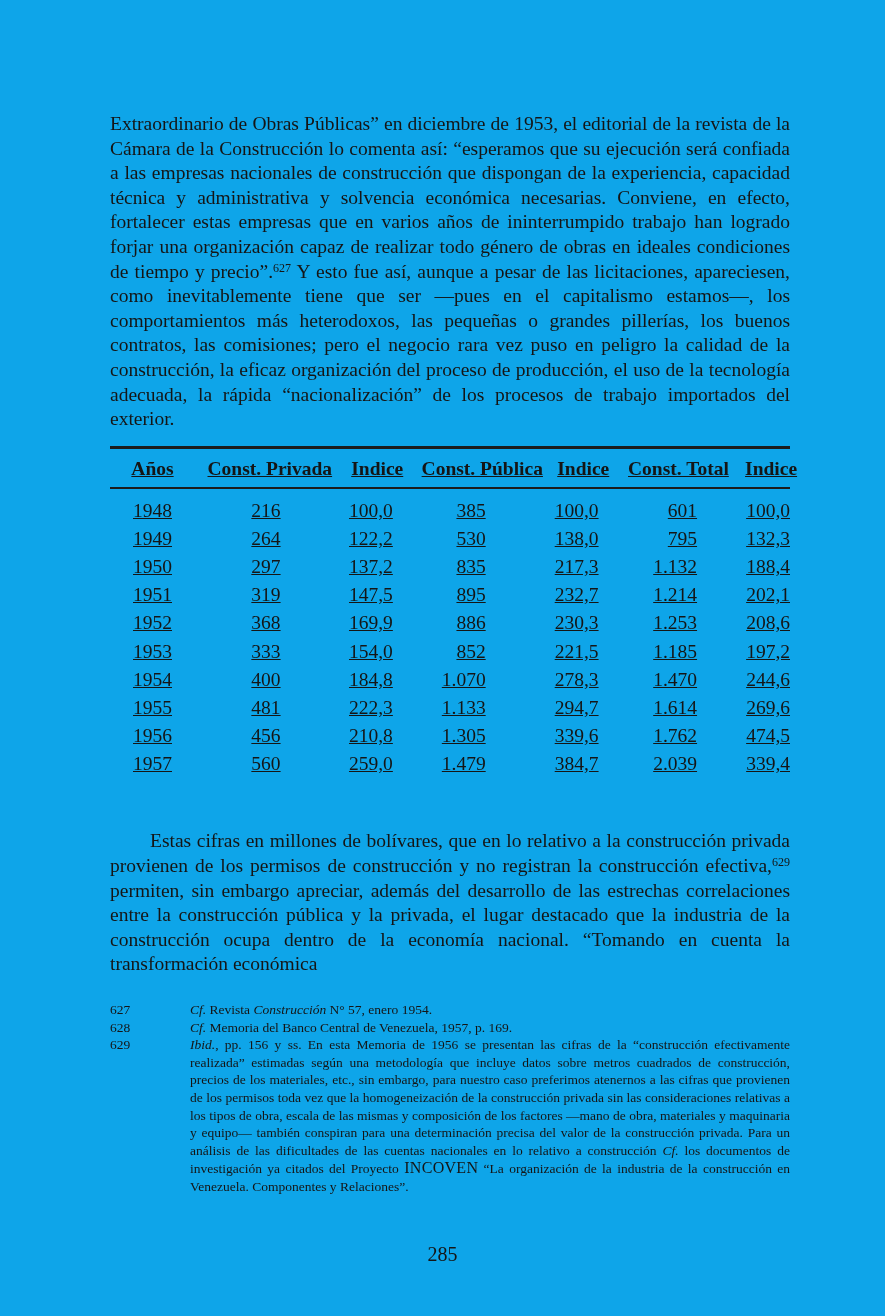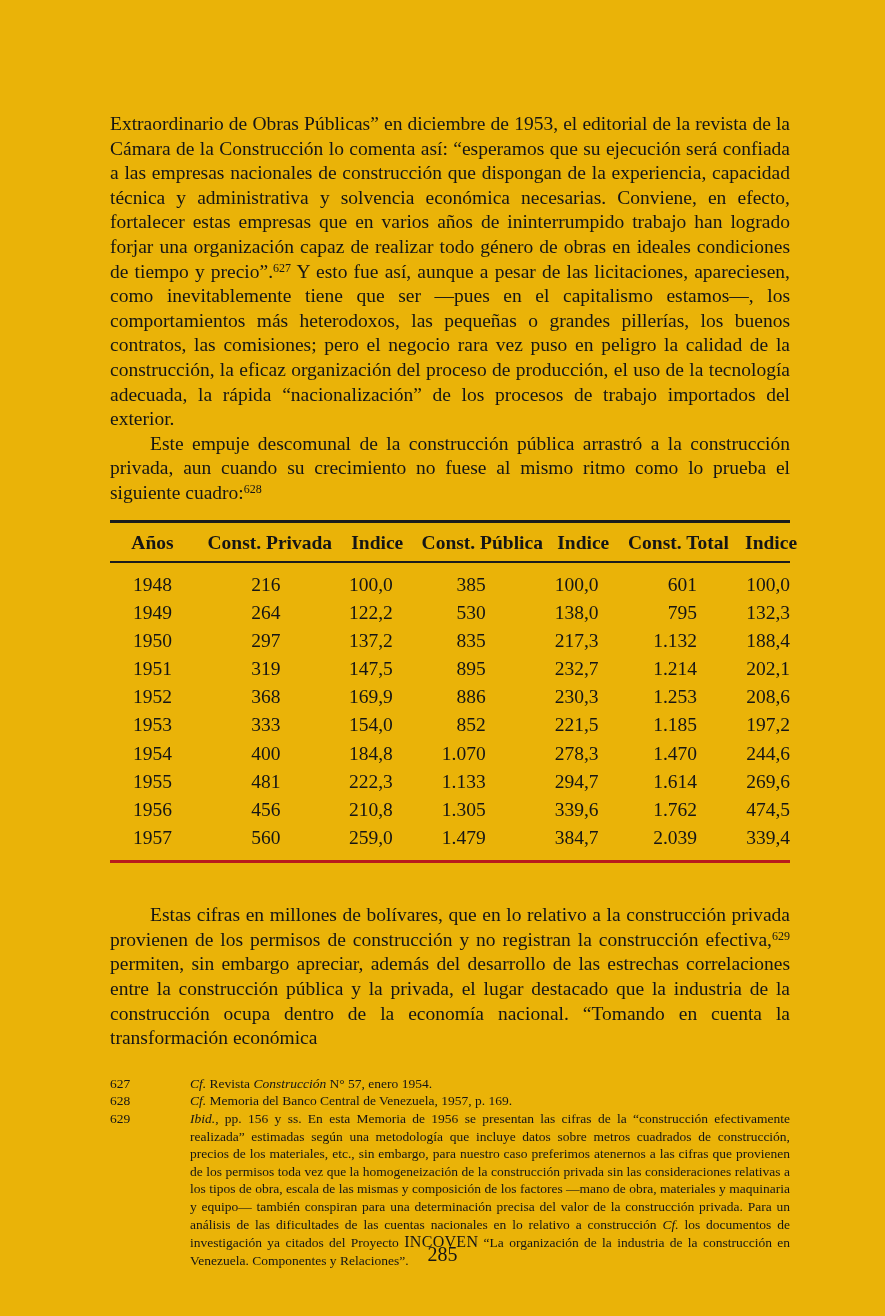--- a/index.html
+++ b/index.html
@@ -3,21 +3,21 @@
 <meta charset="utf-8">
 <style>
   html, body { margin: 0; padding: 0; background: #e9e9e6; }
   .page {
     position: relative;
     width: 885px;
     height: 1316px;
     margin: 0 auto;
     box-sizing: border-box;
     padding: 112px 95px 12px 110px;
-    background: #eab308;
+    background: #0ea5e9;
     color: #151515;
     font-family: "Liberation Serif", "DejaVu Serif", serif;
     overflow: hidden;
   }
   .para {
     font-size: 19.5px;
     line-height: 24.6px;
     text-align: justify;
     margin: 0;
   }
@@ -27,21 +27,22 @@
     font-size: 12px;
     line-height: 0;
     vertical-align: 6px;
   }
   table.data-table {
     width: 100%;
     border-collapse: collapse;
     table-layout: fixed;
     margin-top: 14px;
     border-top: 3px solid #1c1c1c;
-    border-bottom: 3px solid #b91c1c;
+    border-bottom: 3px solid #0ea5e9;
+    text-decoration: underline;
   }
   table.data-table th {
     font-size: 19.5px;
     font-weight: bold;
     white-space: nowrap;
     text-align: center;
     padding: 9px 0 7px 0;
     border-bottom: 2.5px solid #1c1c1c;
   }
   table.data-table th:last-child { text-align: right; }
@@ -80,21 +81,20 @@
     font-size: 20px;
   }
 </style>
 </head>
 <body>
 
 <div class="page">
 
   <p class="para"><span>Extraordinario de Obras Públicas” en diciembre de 1953, el editorial de la revista de la Cámara de la Construcción lo comenta así: “esperamos que su ejecución será confiada a las empresas nacionales de construcción que dispongan de la experiencia, capacidad técnica y administrativa y solvencia económica necesarias. Conviene, en efecto, fortalecer estas empresas que en varios años de ininterrumpido trabajo han logrado forjar una organización capaz de realizar todo género de obras en ideales condiciones de tiempo y precio”.</span><sup>627</sup><span> Y esto fue así, aunque a pesar de las licitaciones, apareciesen, como inevitablemente tiene que ser —pues en el capitalismo estamos—, los comportamientos más heterodoxos, las pequeñas o grandes pillerías, los buenos contratos, las comisiones; pero el negocio rara vez puso en peligro la calidad de la construcción, la eficaz organización del proceso de producción, el uso de la tecnología adecuada, la rápida “nacionalización” de los procesos de trabajo importados del exterior.</span></p>
 
-  <p class="para indented"><span>Este empuje descomunal de la construcción pública arrastró a la construcción privada, aun cuando su crecimiento no fuese al mismo ritmo como lo prueba el siguiente cuadro:</span><sup>628</sup></p>
 
   <table class="data-table">
     <colgroup>
       <col style="width:12.5%">
       <col style="width:22%">
       <col style="width:9.6%">
       <col style="width:21.3%">
       <col style="width:8.4%">
       <col style="width:19.6%">
       <col style="width:6.6%">

